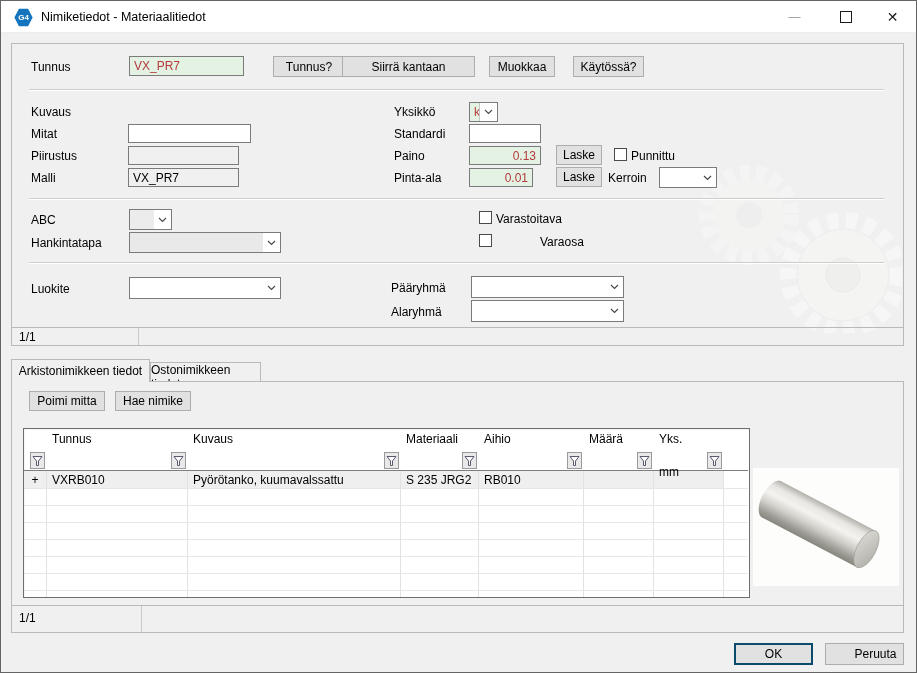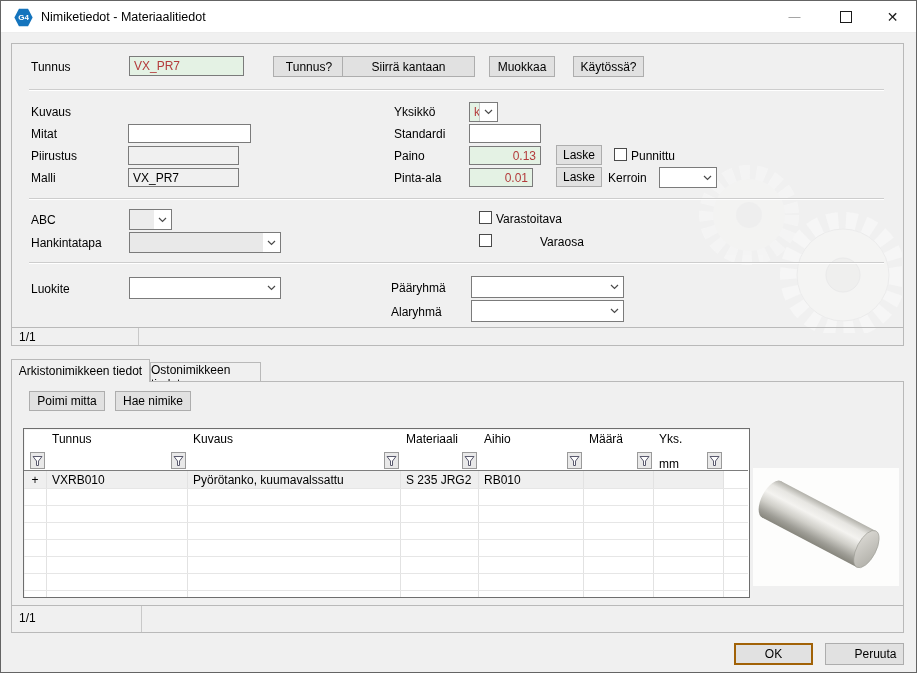--- a/index.html
+++ b/index.html
@@ -10,21 +10,21 @@
   .title-ico{left:13px;top:7px;width:19px;height:19px;background:#1474bd;clip-path:polygon(26% 4%,74% 4%,98% 50%,74% 96%,26% 96%,2% 50%);display:flex;align-items:center;justify-content:center;color:#fff;font-size:8px;font-weight:bold;}
   .title-txt{left:40px;top:9px;font-size:12.5px;color:#000;}
   .cap-btn{top:0;height:32px;width:45px;display:flex;align-items:center;justify-content:center;}
   .panel{border:1px solid #b9b9b9;background:#f0f0f0;}
   .sep{height:1px;background:#cdcdcd;box-shadow:0 1px 0 rgba(255,255,255,.95);}
   .inp{border:1px solid #7b7b7b;background:#fff;font-size:12px;color:#000;padding:2px 4px;overflow:hidden;white-space:nowrap;}
   .green{background:#e4f2e4;color:#b33b3b;}
   .grayf{background:#f0f0f0;}
   .num{text-align:right;}
   .btn{background:#e1e1e1;border:1px solid #adadad;font-size:12px;color:#000;display:flex;align-items:center;justify-content:center;white-space:nowrap;cursor:default;}
-  .btn-ok{border:2px solid #a16207;}
+  .btn-ok{border:2px solid #0c4a6e;}
   .combo{border:1px solid #7b7b7b;background:#fff;display:flex;align-items:stretch;overflow:hidden;}
   .combo .val{flex:1;font-size:12px;padding:2px 4px;overflow:hidden;white-space:nowrap;}
   .combo .dd{width:17px;display:flex;align-items:center;justify-content:center;background:#fff;}
   .combo .dd.sep-l{border-left:1px solid #c6c6c6;}
   .chk{width:13px;height:13px;border:1px solid #4a4a4a;background:#fff;}
   .tab{border:1px solid #b9b9b9;border-bottom:none;background:#f0f0f0;display:flex;align-items:center;justify-content:center;font-size:12px;}
   .tbl{border:1px solid #6e6e6e;background:#fff;box-shadow:inset 1px 1px 0 #f5f5f5;}
   .hcell{top:3px;height:16px;font-size:12px;color:#000;padding-left:6px;white-space:nowrap;overflow:hidden;}
   .fbtn{background:#e9e9e9;border:1px solid #9a9a9a;display:flex;align-items:center;justify-content:center;}
   .gline-v{width:1px;background:#e2e2e2;}
@@ -231,21 +231,21 @@
         </svg>
       </div>
 
     <div class="abs" style="left:0;top:42px;width:699px;height:17px;background:#efefef;"></div>
     <div class="abs cell" style="left:0;top:44px;width:22px;text-align:center;">+</div>
     <div class="abs cell" style="left:28px;top:44px;width:130px;">VXRB010</div>
     <div class="abs cell" style="left:169px;top:44px;width:205px;">Pyörötanko, kuumavalssattu</div>
     <div class="abs cell" style="left:382px;top:44px;width:72px;">S 235 JRG2</div>
     <div class="abs cell" style="left:460px;top:44px;width:95px;">RB010</div>
     <div class="abs cell" style="left:565px;top:44px;width:60px;"></div>
-    <div class="abs cell" style="left:635px;top:28px;width:60px;">mm</div>
+    <div class="abs cell" style="left:635px;top:36px;width:60px;">mm</div>
 
     <div class="abs gline-v" style="left:22px;top:42px;height:126px;"></div>
     <div class="abs gline-v" style="left:163px;top:42px;height:126px;"></div>
     <div class="abs gline-v" style="left:376px;top:42px;height:126px;"></div>
     <div class="abs gline-v" style="left:454px;top:42px;height:126px;"></div>
     <div class="abs gline-v" style="left:559px;top:42px;height:126px;"></div>
     <div class="abs gline-v" style="left:629px;top:42px;height:126px;"></div>
     <div class="abs gline-v" style="left:699px;top:42px;height:126px;"></div>
     <div class="abs gline-h" style="left:0;top:59px;width:724px;"></div>
     <div class="abs gline-h" style="left:0;top:76px;width:724px;"></div>

